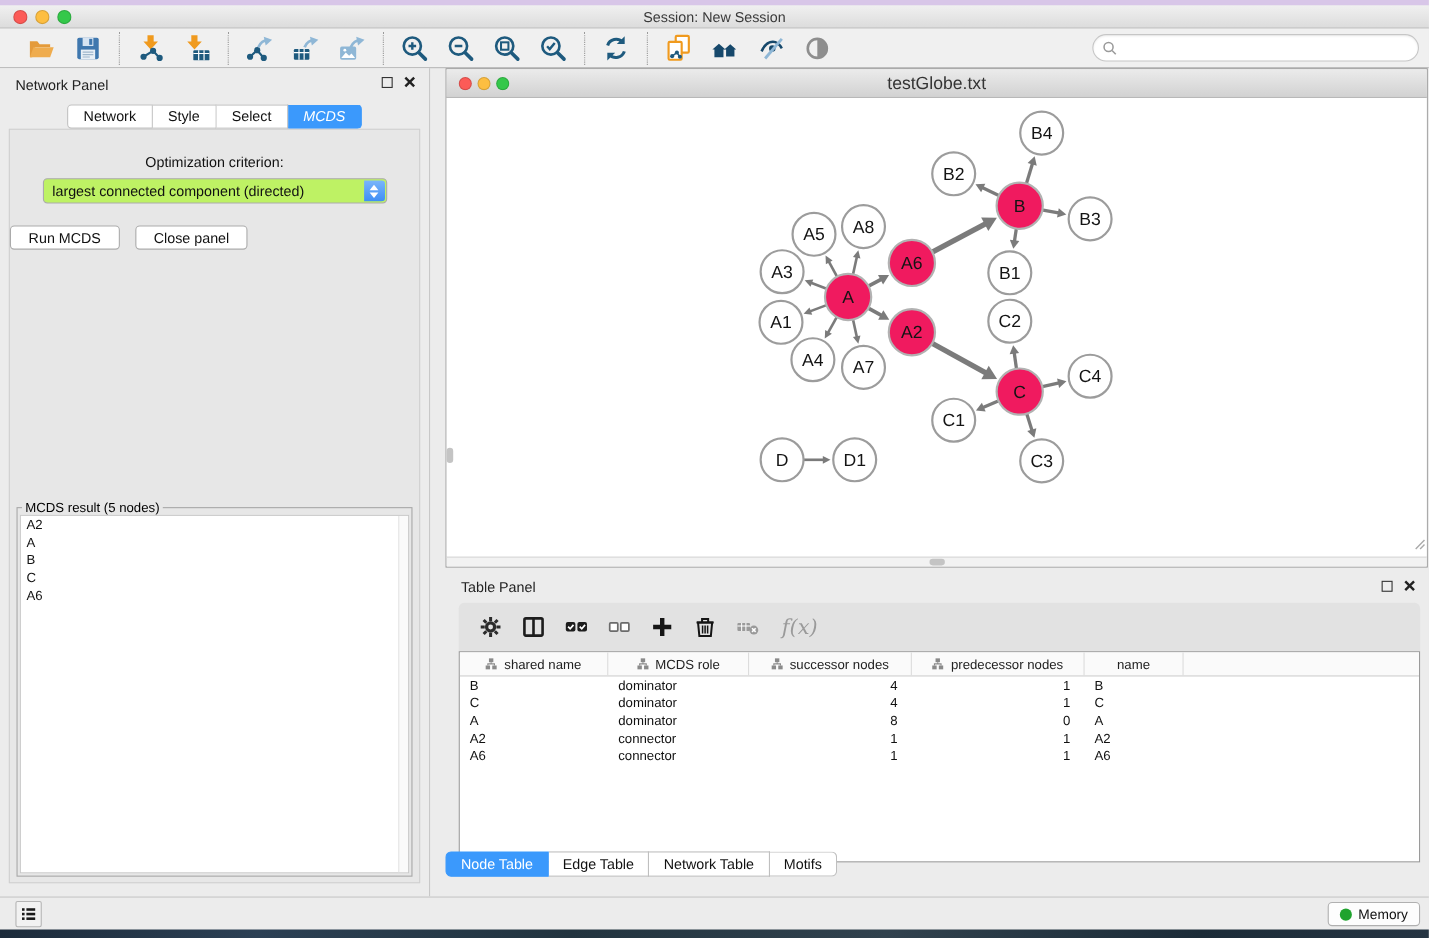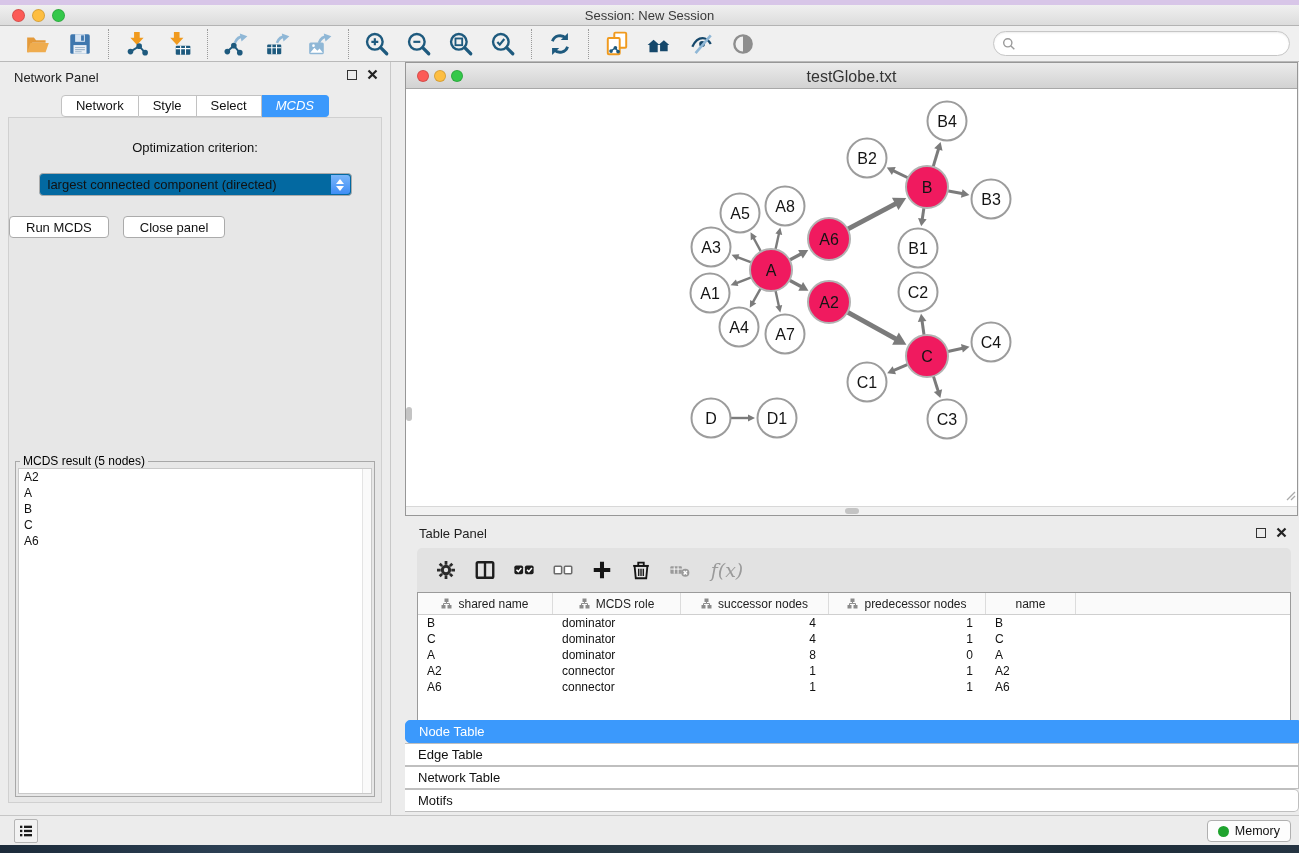--- a/index.html
+++ b/index.html
@@ -45,21 +45,21 @@
   .control-panel .panel-title { position:absolute; left:14px; top:8px; }
   .cp-tabs { position:absolute; top:33px; left:0; width:100%; display:flex; justify-content:center; z-index:2; }
   .cp-tab { height:22px; line-height:20px; padding:0 14px; font-size:13px; background:#fff;
     border:1px solid #c2c2c2; border-left:none; color:#111; cursor:default; }
   .cp-tab:first-child { border-left:1px solid #c2c2c2; border-radius:4px 0 0 4px; }
   .cp-tab:last-child { border-radius:0 4px 4px 0;font-style:italic; }
   .cp-tab.active { background:var(--accent,#3b99fc); border-color:var(--accent,#3b99fc); color:#fff; }
   .cp-body { position:absolute; left:8px; right:8px; top:55px; bottom:12px;
     background:#e7e7e7; border:1px solid #d0d0d0; }
   .opt-label { margin-top:22px; text-align:center; font-size:13px; color:#111; }
-  .dropdown { margin:18px auto 0; width:313px; height:23px; background:#0369a1; border:1px solid #ababab;
+  .dropdown { margin:7px auto 0; width:313px; height:23px; background:#bef264; border:1px solid #ababab;
     border-radius:4px; position:relative; display:flex; align-items:center; cursor:default; }
   .dropdown .dd-text { font-size:13px; padding-left:8px; color:#111; white-space:nowrap; }
   .dd-stepper { position:absolute; right:1px; top:1px; bottom:1px; width:19px; border-radius:0 3px 3px 0;
     background:linear-gradient(#7ab6fa,#3f8ef5); display:flex; flex-direction:column; align-items:center; justify-content:center; gap:2px; }
   .dd-up { width:0; height:0; border-left:4px solid transparent; border-right:4px solid transparent; border-bottom:5px solid #fff; }
   .dd-down { width:0; height:0; border-left:4px solid transparent; border-right:4px solid transparent; border-top:5px solid #fff; }
   .btn-row { margin-top:20px; display:flex; justify-content:flex-start; gap:14px; }
   .push-btn { height:22px; padding:0 16px; font-size:13px; background:#fff; border:1px solid #ababab;
     border-radius:4px; color:#111; cursor:default; }
   .result-box { position:absolute; left:6px; right:6px; top:343px; bottom:5px;
@@ -96,21 +96,21 @@
   .tp-table { position:absolute; left:12px; right:8px; top:72px; height:192px; background:#fff;
     border:1px solid #9a9a9a; overflow:hidden; }
   .tp-head { display:flex; height:22px; border-bottom:1px solid #cfcfcf; background:#fafafa; }
   .th { display:flex; align-items:center; justify-content:center; gap:6px; font-size:12px; color:#222;
     border-right:1px solid #dcdcdc; height:100%; }
   .th svg { width:11px; height:11px; }
   .tr { display:flex; height:16px; align-items:center; }
   .td { font-size:12px; color:#111; height:16px; line-height:16px; white-space:nowrap; overflow:hidden; }
   .td.left { padding-left:9px; text-align:left; }
   .td.right { padding-right:13px; text-align:right; }
-  .tp-tabs { position:absolute; bottom:3px; left:0; width:100%; display:flex; justify-content:flex-start;flex-direction:column; }
+  .tp-tabs { position:absolute; bottom:18px; left:0; width:100%; display:flex; justify-content:flex-start; }
   .tp-tab { height:23px; line-height:21px; padding:0 13px; font-size:13px; background:#fff;
     border:1px solid #bfbfbf; border-left:none; color:#111; cursor:default; }
   .tp-tab:first-child { border-left:1px solid #bfbfbf; border-radius:5px 0 0 5px; }
   .tp-tab:last-child { border-radius:0 5px 5px 0; }
   .tp-tab.active { background:var(--accent,#3b99fc); border-color:var(--accent,#3b99fc); color:#fff; }
 
   
   .statusbar { position:absolute; left:0; top:815px; width:100%; height:34px; background:#ececec; border-top:1px solid #c6c6c6; }
   .list-btn { position:absolute; left:14px; top:3px; width:24px; height:24px; background:#f2f2f2;
     border:1px solid #b5b5b5; border-radius:2px; display:flex; align-items:center; justify-content:center; }

